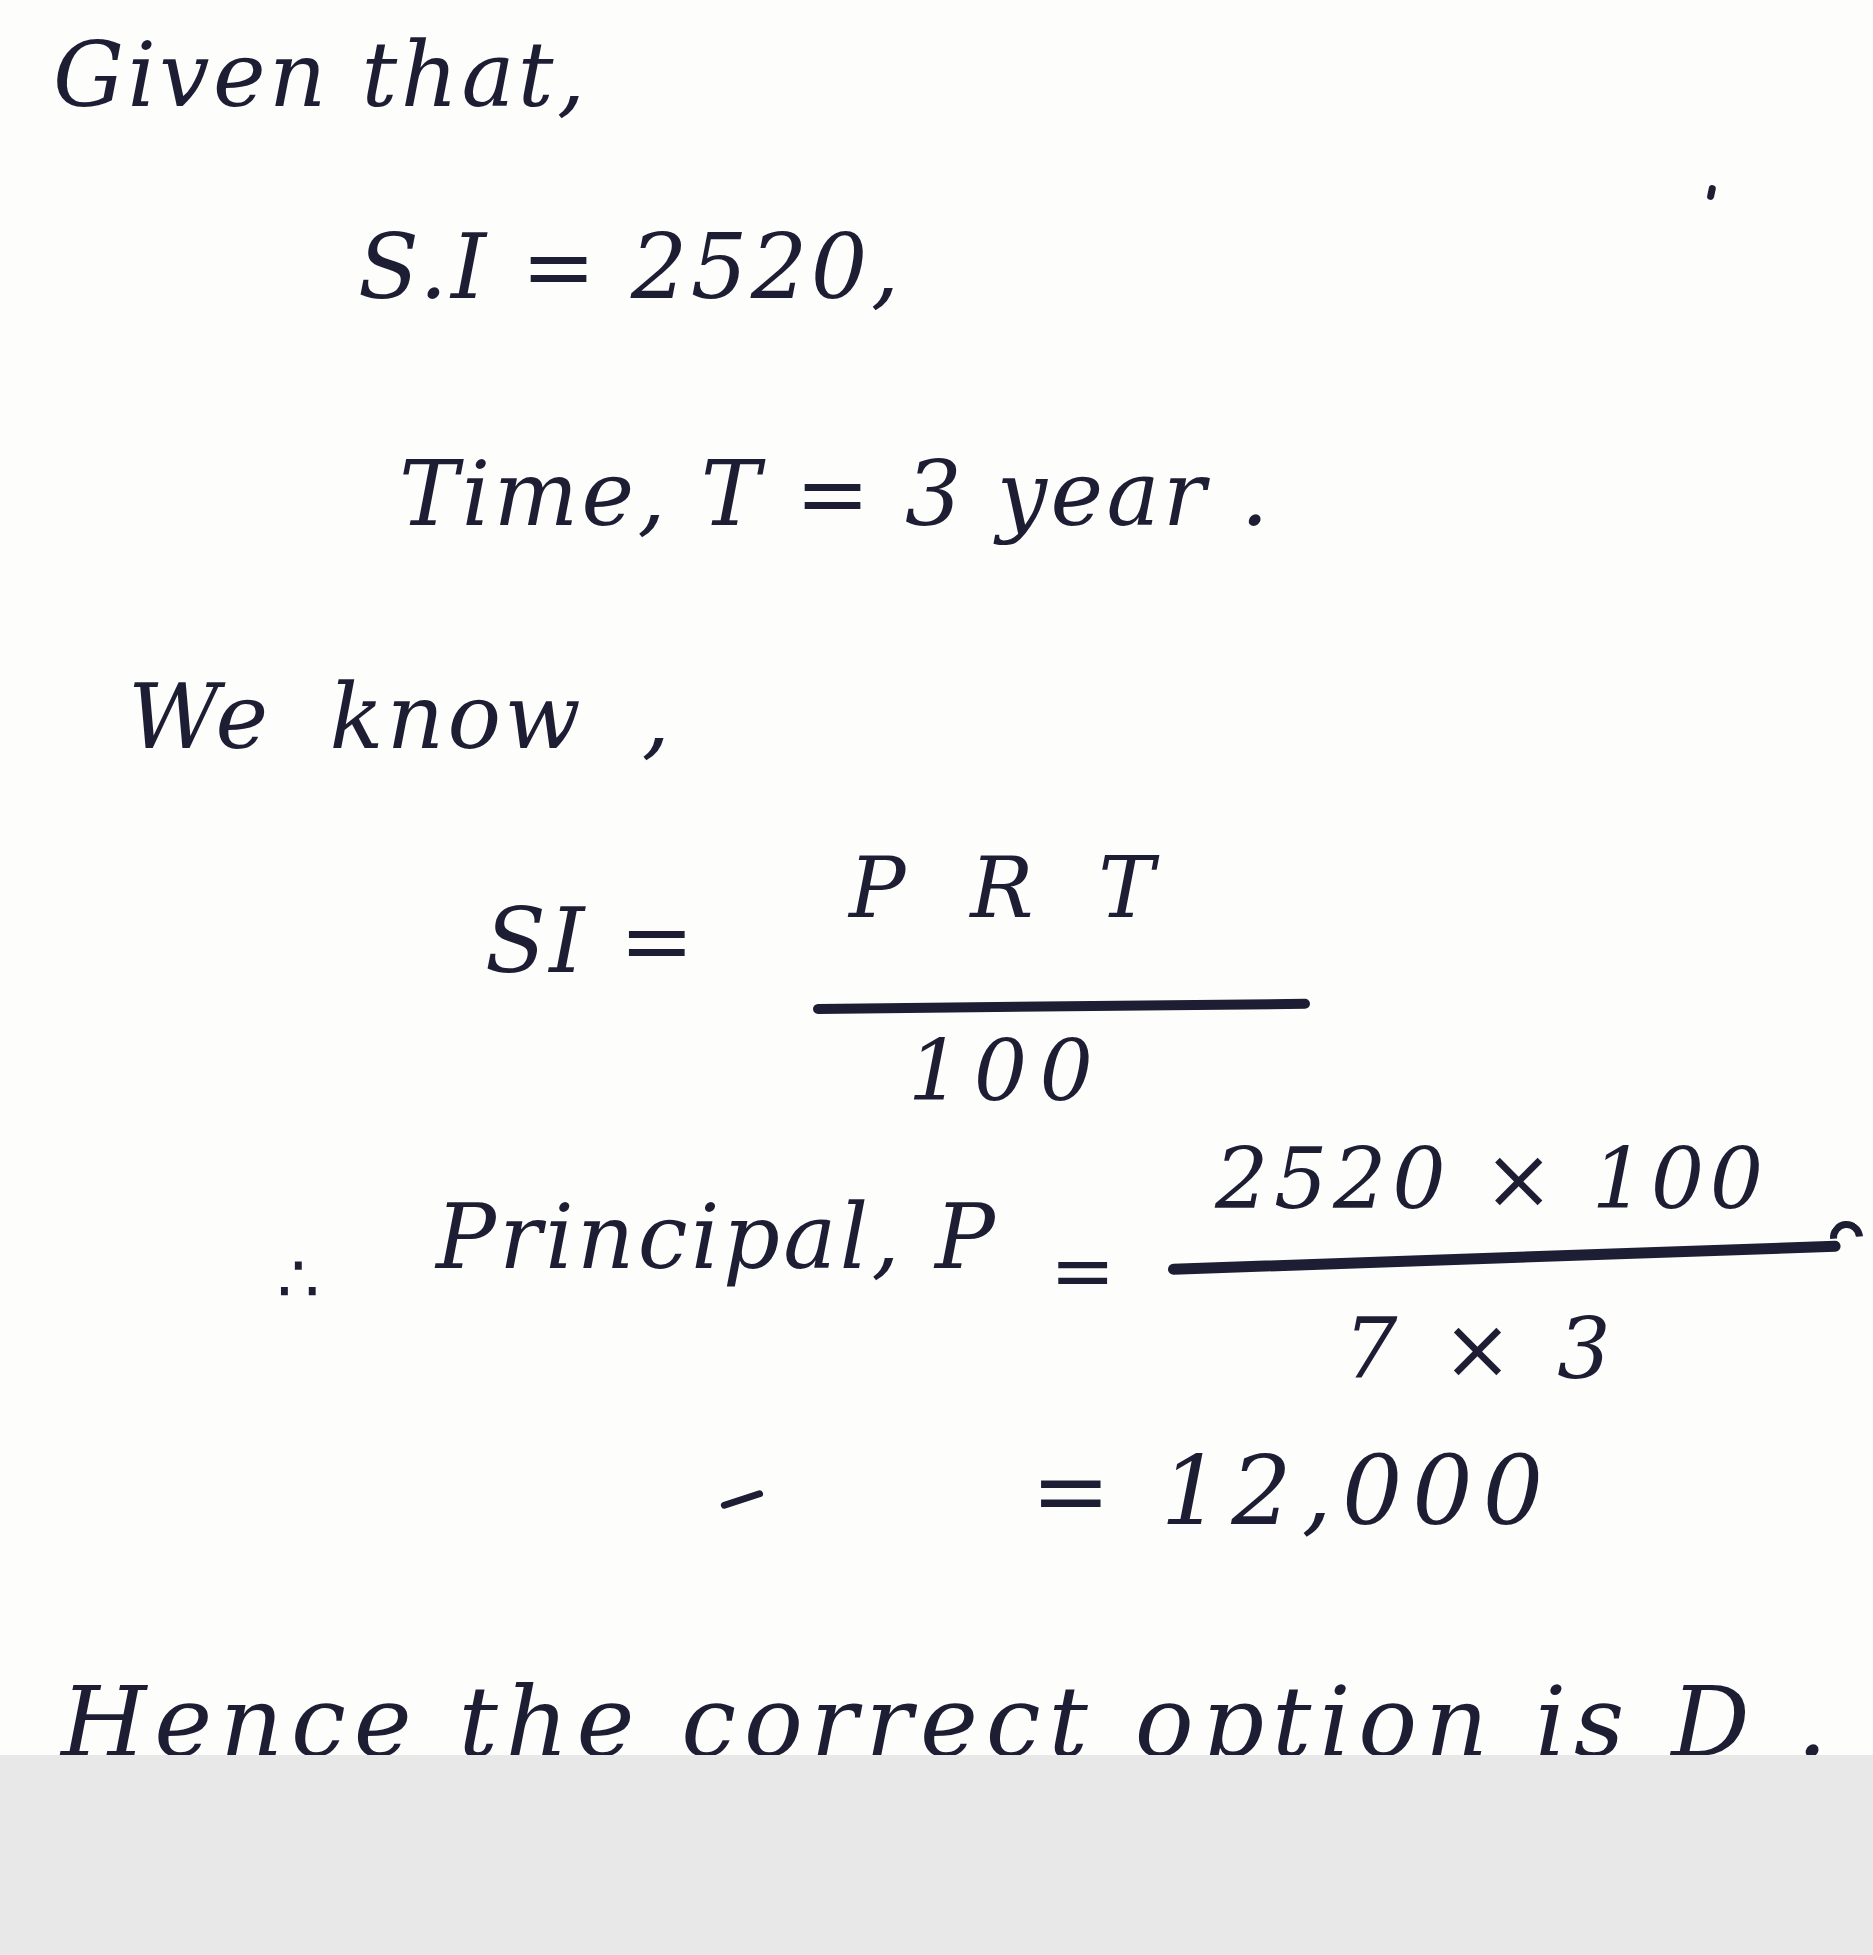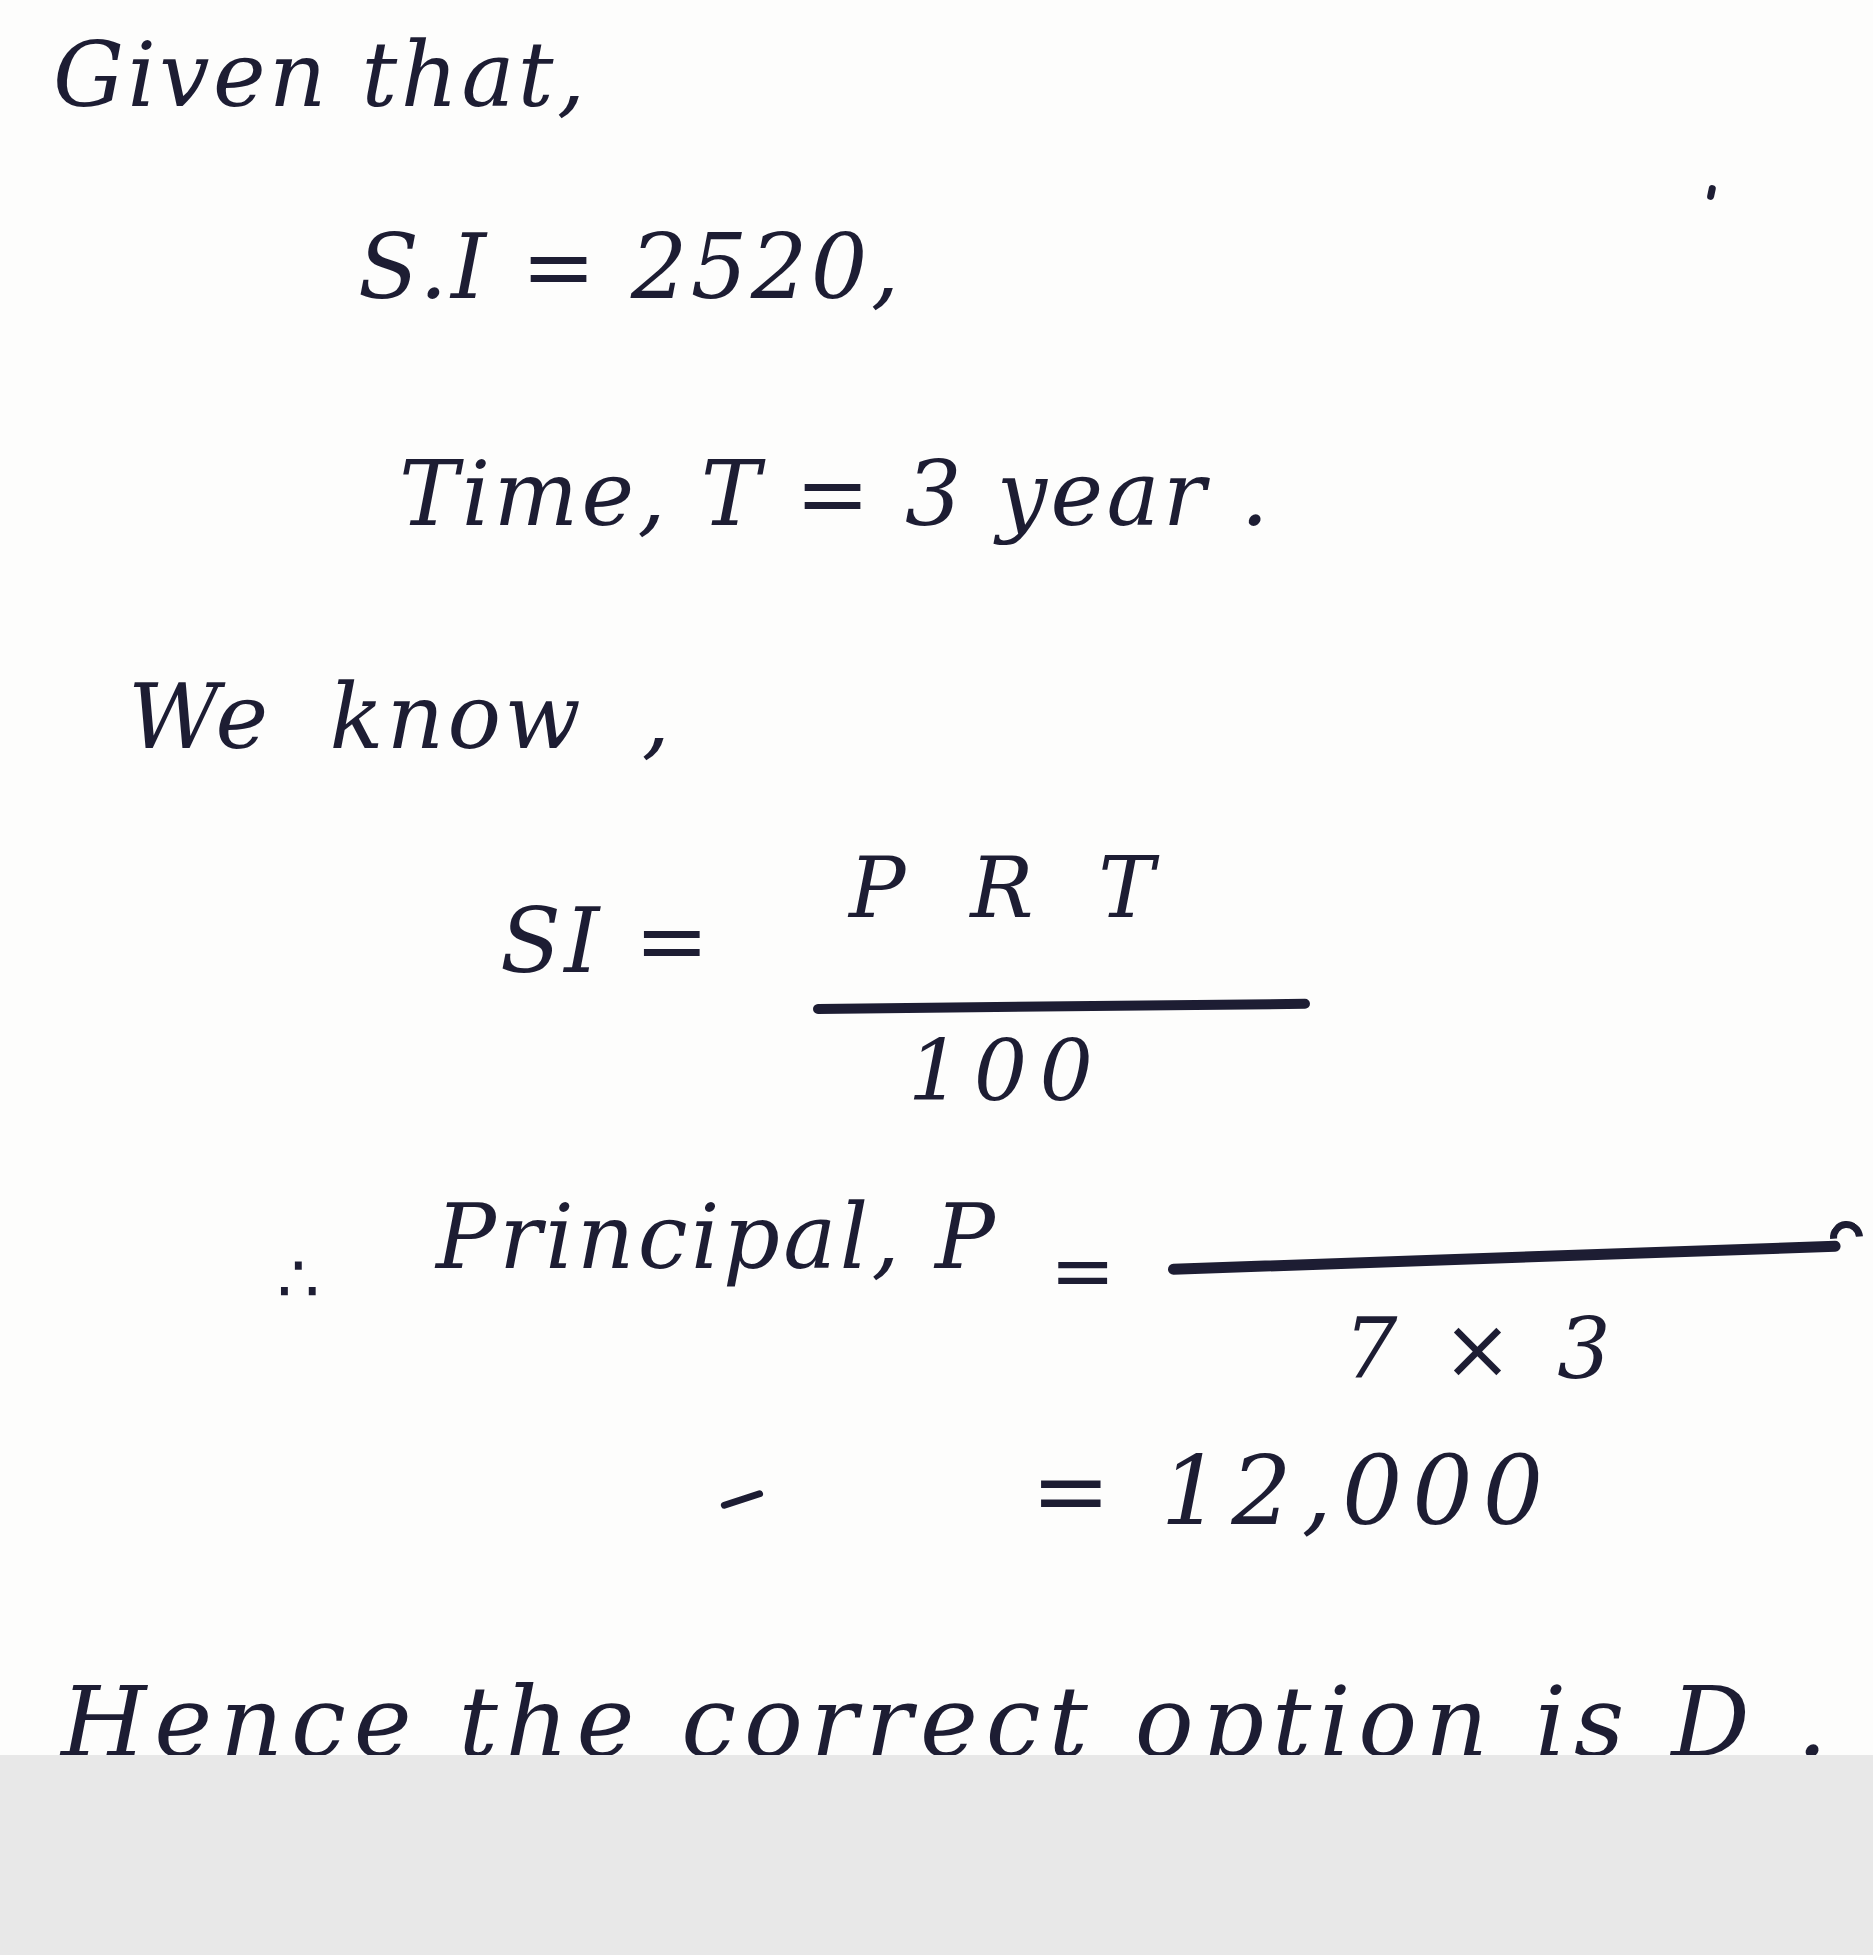--- a/index.html
+++ b/index.html
@@ -48,29 +48,30 @@
 <div class="page">
 
   <div class="hw" style="left:53px; top:31px;">Given that,</div>
 
   <div class="hw" style="left:358px; top:223px;">S.I  = 2520,</div>
 
   <div class="hw" style="left:399px; top:450px;">Time, T  =  3 year .</div>
 
   <div class="hw we-know" style="left:128px; top:673px;text-align:right;">We know ,</div>
 
-  <div class="hw" style="left:500px; top:897px;">SI  =</div>
+  <div class="hw" style="left:485px; top:897px;">SI  =</div>
   <div class="hw f1-num" style="left:849px; top:846px;">P R T</div>
   <div class="ink-shape bar" style="left:813px; top:1004px; width:497px; height:9.5px; transform:rotate(-0.6deg); transform-origin:left center;"></div>
   <div class="hw f1-den" style="left:908px; top:1029px;text-align:right;">100</div>
 
   <div class="hw therefore" style="left:277px; top:1246px;">∴</div>
   <div class="hw" style="left:436px; top:1193px;">Principal, P</div>
   <div class="hw equals-sm" style="left:1050px; top:1232px;">=</div>
 
+  <div class="hw f2-num" style="left:1215px; top:1137px;">2520 × 100</div>
   <div class="ink-shape bar" style="left:1168px; top:1264px; width:673px; height:11.2px; transform:rotate(-2deg); transform-origin:left center;"></div>
   <div class="hook" style="left:1830px; top:1221px;"></div>
   <div class="hw f2-den" style="left:1344px; top:1307px;">7 × 3</div>
 
   <div class="ink-shape bar" style="left:720px; top:1496px; width:44px; height:7.3px; transform:rotate(-18deg);"></div>
 
   <div class="hw result" style="left:1031px; top:1444px;">= 12,000</div>
 
   <div class="hw conclusion" style="left:61px; top:1673px;">Hence the correct option is D .</div>
   <div class="ink-shape bar" style="left:84px; top:1904px; width:1676px; height:15px; transform:rotate(-1.3deg); transform-origin:left center;"></div>

